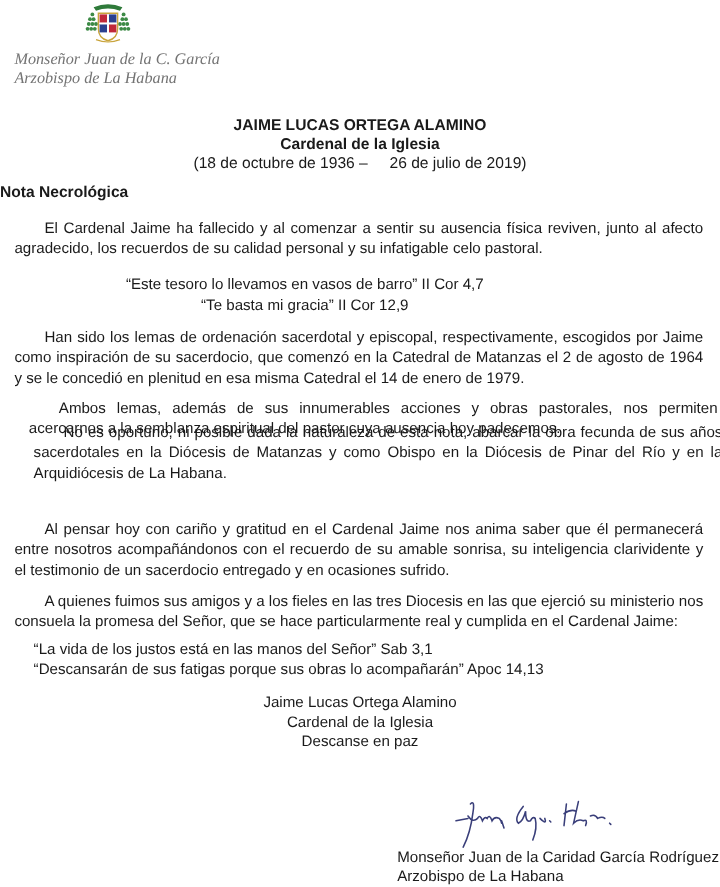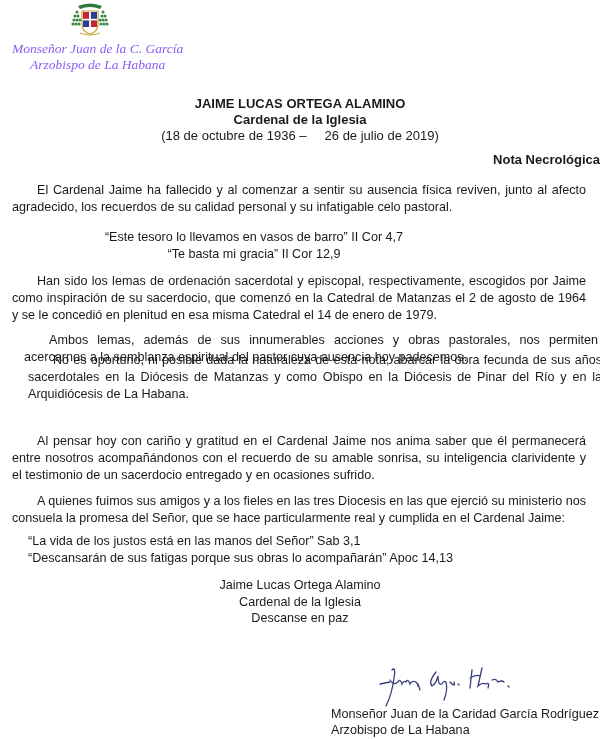--- a/index.html
+++ b/index.html
@@ -1,21 +1,21 @@
 <!DOCTYPE html>
 <html><head>
   <meta charset="utf-8">
   <style>
     html, body { margin: 0; padding: 0; background: #ffffff; }
     body { width: 600px; height: 739px; position: relative; overflow: hidden; color: #1a1a1a; font-family: "Liberation Sans", sans-serif; }
     .crest { position: absolute; left: 70px; top: 2px; width: 40px; height: 34px; }
-    .letterhead { position: absolute; left: 12px; top: 41px; font-family: "Liberation Serif", serif; font-style: italic; font-size: 13.5px; line-height: 16px; color: #8b5cf6; text-align: center; }
+    .letterhead { position: absolute; left: 12px; top: 41px; font-family: "Liberation Serif", serif; font-style: italic; font-size: 13.5px; line-height: 16px; color: #737373; }
     .title-block { position: absolute; left: 0; width: 600px; top: 96px; text-align: center; font-size: 13px; line-height: 16px; }
     .title-block .bold { font-weight: bold; }
-    .note-title { position: absolute; left: 0; width: 600px; top: 152px; text-align: right; font-weight: bold; font-size: 13px; }
+    .note-title { position: absolute; left: 0; width: 600px; top: 152px; text-align: left; font-weight: bold; font-size: 13px; }
     .para { position: absolute; left: 12px; width: 574px; font-size: 12.6px; line-height: 17px; text-align: justify; text-indent: 25px; margin: 0; }
     .centered-quotes { position: absolute; left: 0; width: 508px; text-align: center; font-size: 12.6px; line-height: 17px; }
     .left-quotes { position: absolute; left: 28px; font-size: 12.6px; line-height: 17px; }
     .closing { position: absolute; left: 0; width: 600px; text-align: center; font-size: 12.6px; line-height: 16.5px; }
     .signature { position: absolute; left: 378px; top: 660px; width: 160px; height: 48px; }
     .signer { position: absolute; left: 331px; top: 706px; font-size: 12.6px; line-height: 16px; text-align: left; width: 254px; }
     .signer div { white-space: nowrap; }
   </style>
 </head>
 <body>

